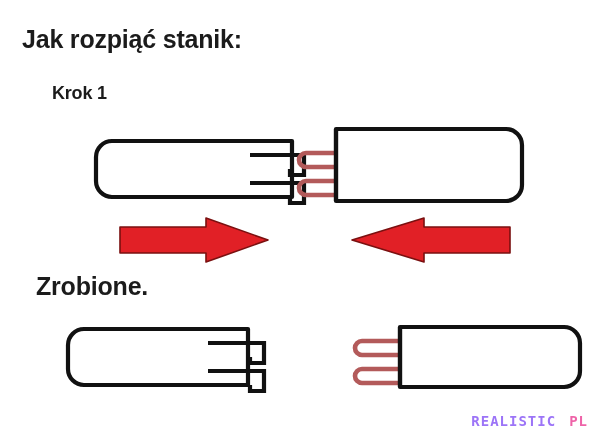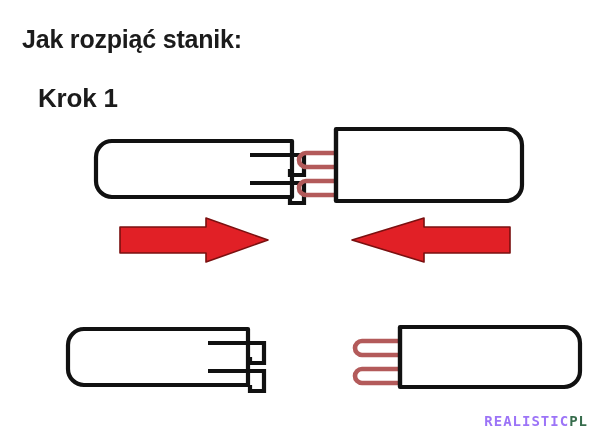--- a/index.html
+++ b/index.html
@@ -26,52 +26,53 @@
     font-weight: bold;
     white-space: nowrap;
     letter-spacing: -0.2px;
   }
   #title {
     left: 22px;
     top: 25px;
     font-size: 25px;
   }
   #step-label {
-    left: 38px;
+    left: 52px;
     top: 83px;
-    font-size: 26px;
+    font-size: 18px;
   }
   #done-label {
     left: 36px;
     top: 272px;
     font-size: 25px;
   }
   #wm {
     position: absolute;
     right: 8px;
     bottom: 6px;
     font-family: "DejaVu Sans Mono", monospace;
     font-size: 14px;
     font-weight: bold;
     letter-spacing: 1px;
     opacity: 0.85;
   }
   #wm .a { color: #8b5cf6; }
-  #wm .b { color: #14532d; }
+  #wm .b { color: #ec4899; margin-left: 13px; }
   svg { display: block; }
 </style>
 </head>
 <body>
 
 <div id="stage">
 
   <div class="txt" id="title">Jak rozpiąć stanik:</div>
 
   <div class="txt" id="step-label">Krok 1</div>
 
+  <div class="txt" id="done-label">Zrobione.</div>
 
   <svg width="600" height="435" viewBox="0 0 600 435" style="position:absolute;left:0;top:0;">
 
     <g>
       <path d="M 112 141
                L 292 141
                L 292 197
                L 112 197
                A 16 16 0 0 1 96 181
                L 96 157

